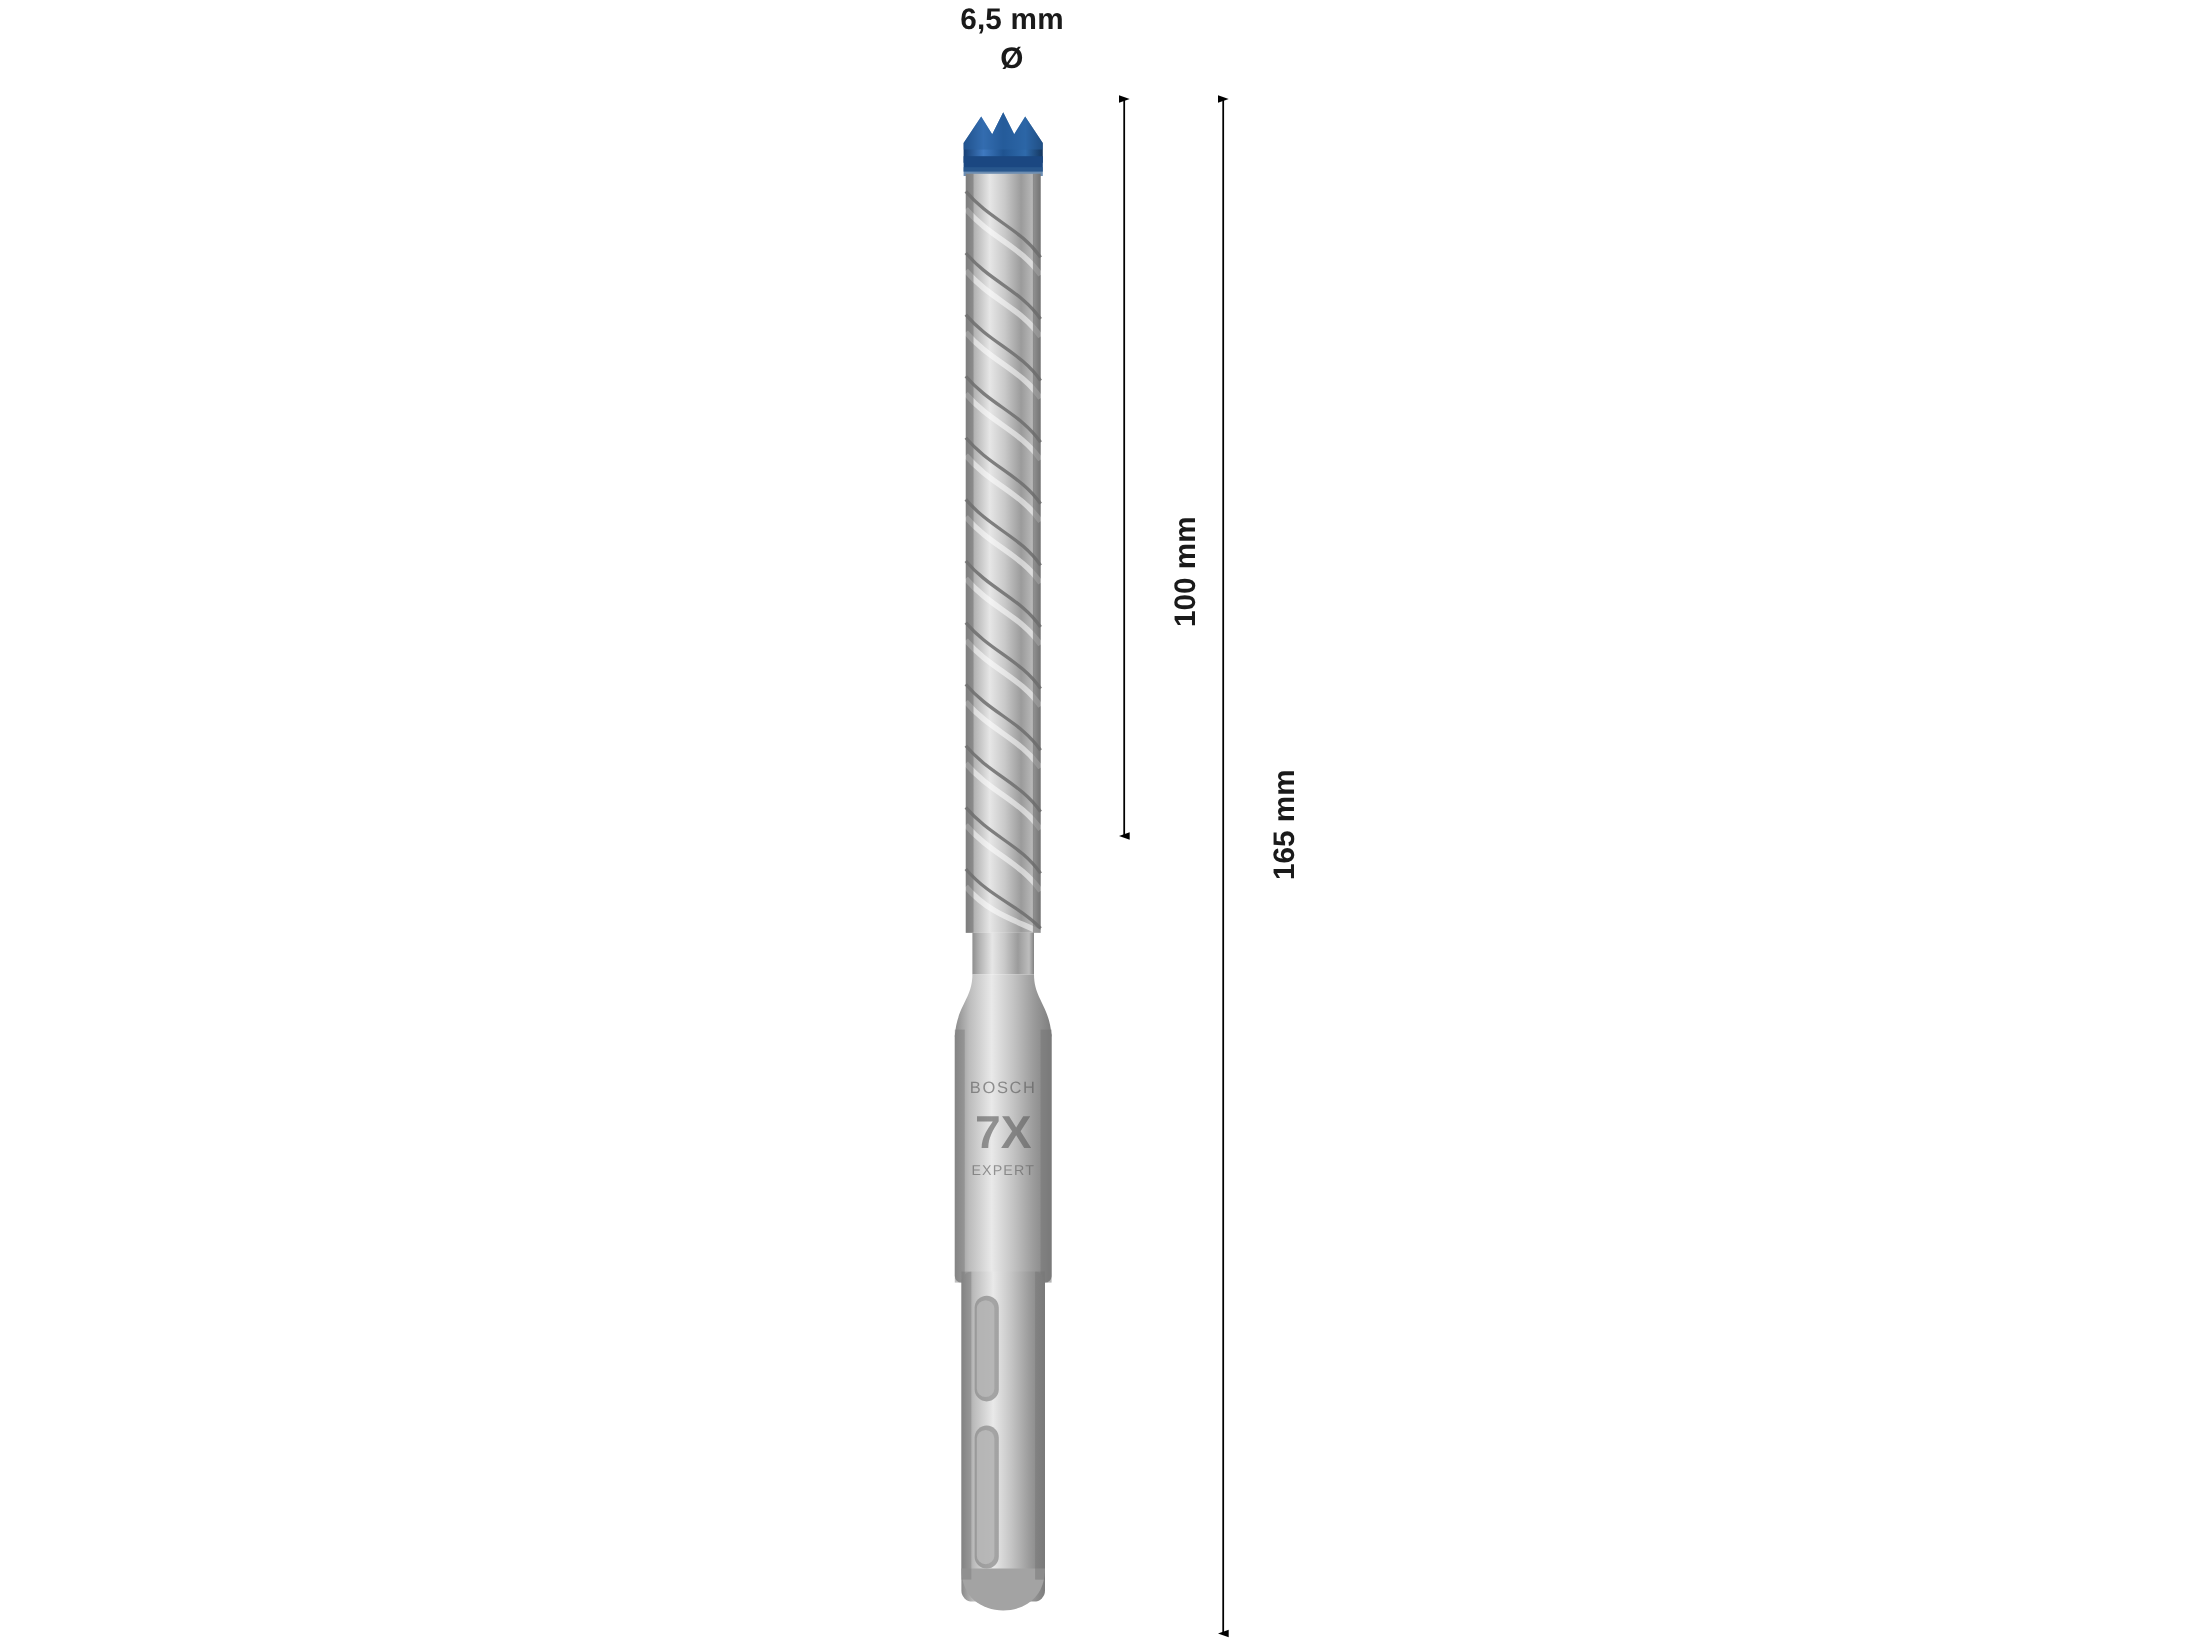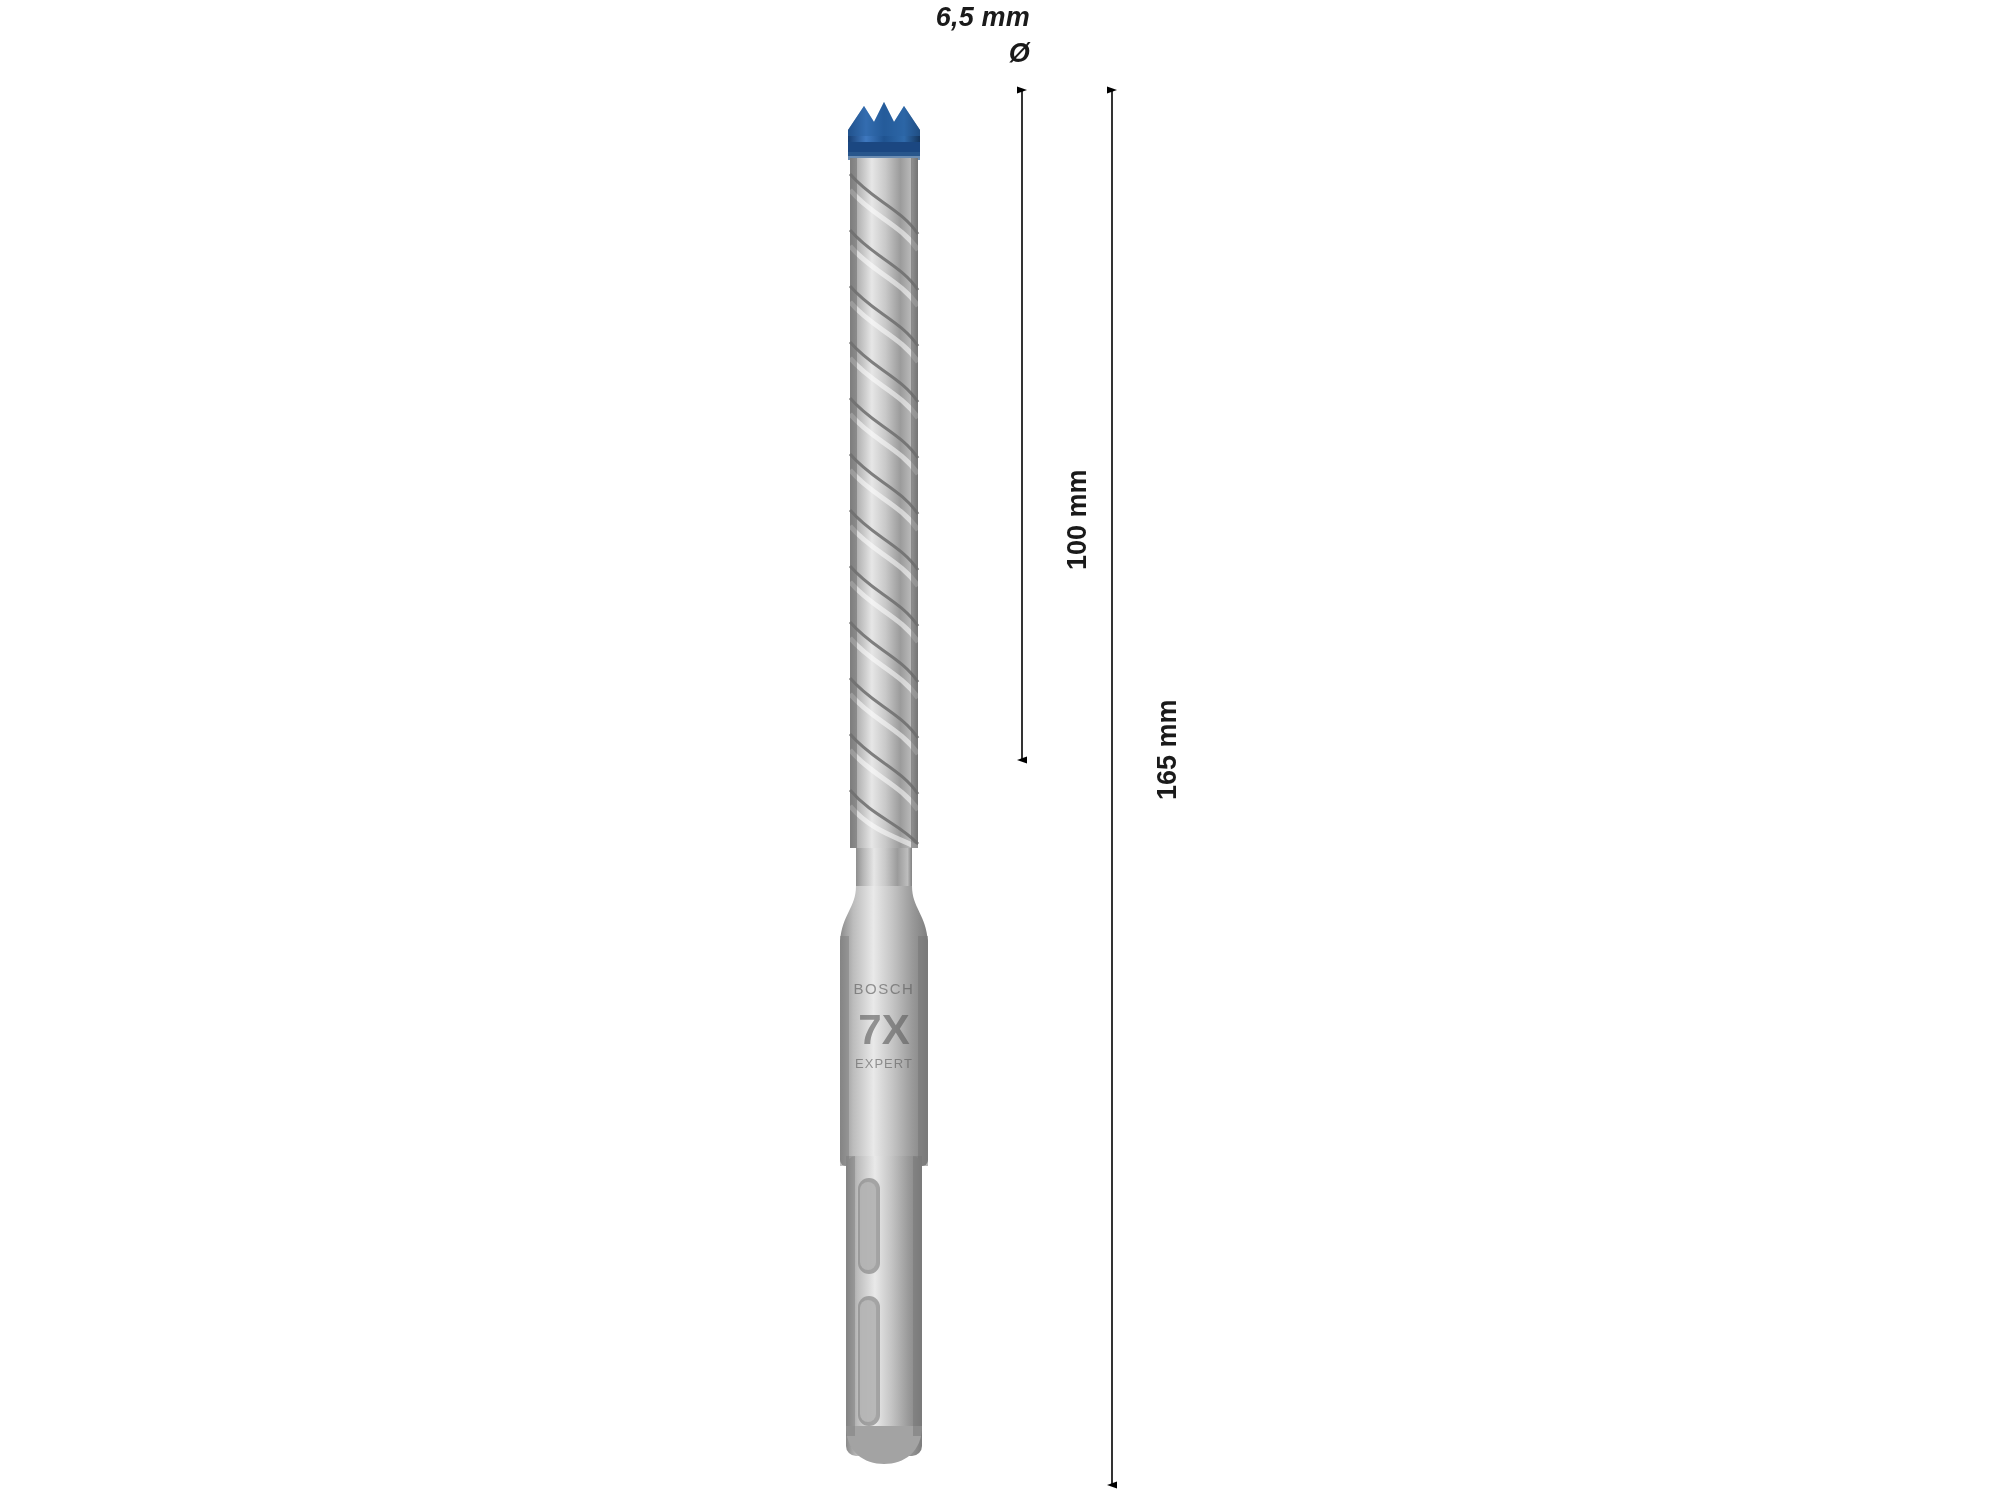--- a/index.html
+++ b/index.html
@@ -19,37 +19,36 @@
     width: 2000px;
     height: 1500px;
   }
 
   
   .dia-label {
     position: absolute;
     left: 810px;
     top: 0px;
     width: 220px;
-    text-align: right;
+    text-align: center;
     font-size: 27px;
     font-weight: bold;
     letter-spacing: 0.2px;
     line-height: 1.32;
-    font-style: italic;
   }
   .dia-label .sym {
     display: block;
     font-weight: bold;
     font-size: 27px;
   }
 
   
   .bit {
     position: absolute;
-    left: 812px;
+    left: 840px;
     top: 96px;
   }
 
   
   .dim {
     position: absolute;
   }
   .dim-text {
     position: absolute;
     font-size: 27px;

